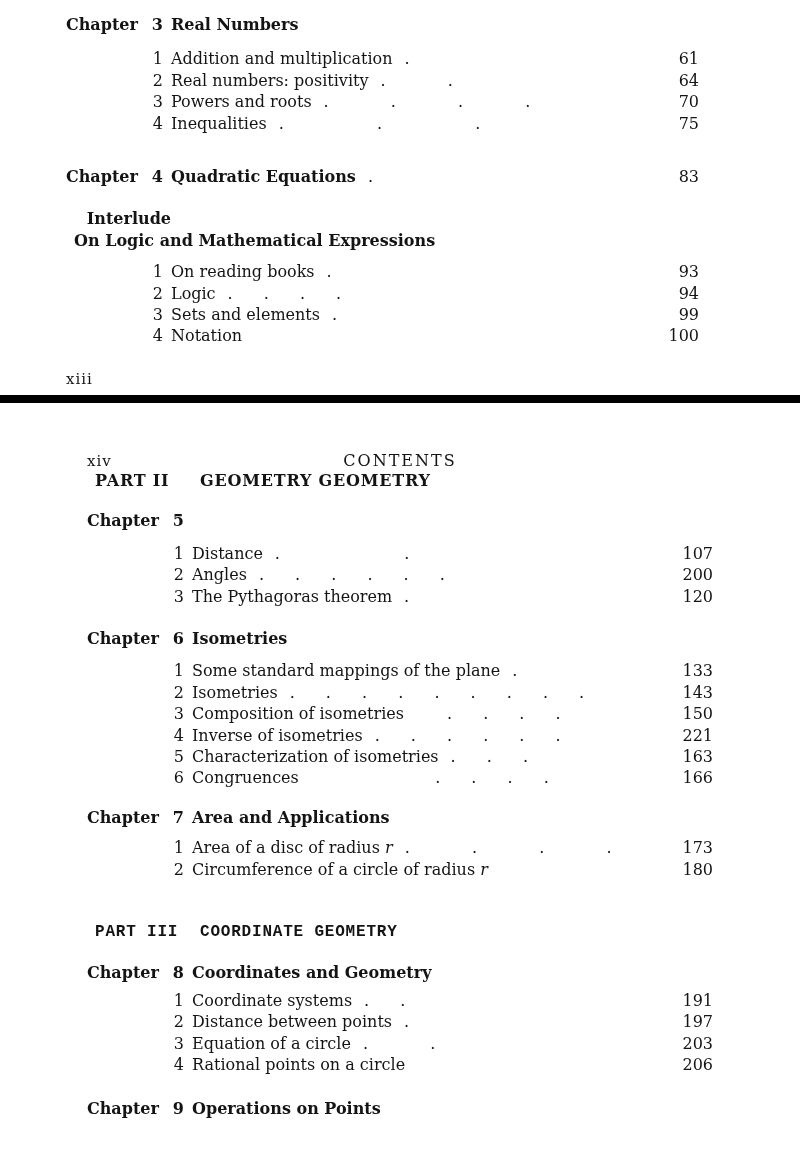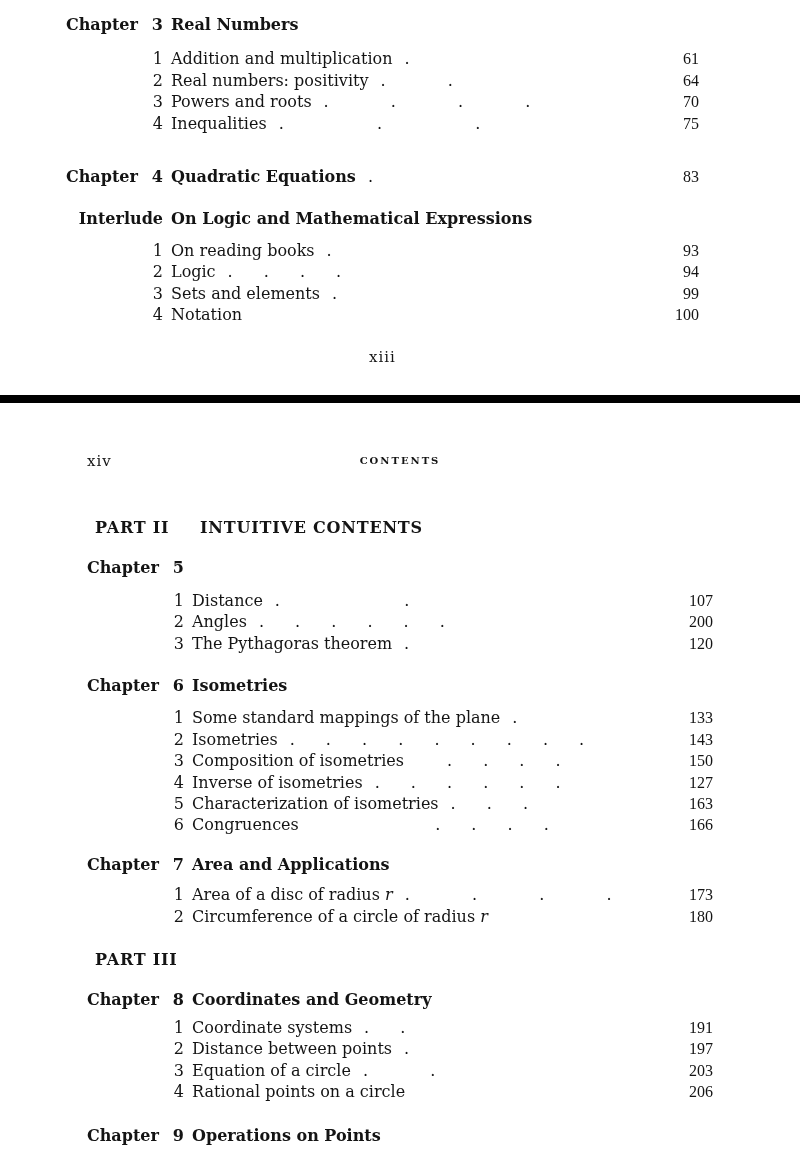--- a/index.html
+++ b/index.html
@@ -15,39 +15,39 @@
   .divider-bar { height:8px; width:100%; background:#000; }
   .page-bottom { height:678px; padding:49px 87px 0 87px; position:relative; }
 
   .row { display:flex; align-items:baseline; line-height:21.4px; font-size:16px; }
   .head-row { font-weight:700; }
   .c-word { width:75px; flex:0 0 auto; }
   .c-num  { width:22px; flex:0 0 auto; text-align:right; }
   .item-row .c-num { font-weight:400; }
   .c-title { margin-left:8px; white-space:pre; }
   .c-label-wide { width:97px; flex:0 0 auto; text-align:right; }
-  .c-page { margin-left:auto; text-align:right; font-weight:400; flex:0 0 auto;font-family:Liberation Serif, serif; }
+  .c-page { margin-left:auto; text-align:right; font-weight:400; flex:0 0 auto; }
   .dots { margin-left:12px; white-space:pre; word-spacing:26px; font-weight:400; }
   .items { }
 
   .part-row { padding-left:8px; font-weight:700; letter-spacing:0.8px; }
   .part-label { width:105px; flex:0 0 auto; }
   .part-title { }
 
   .page-num-center {
-    margin-top:23px; text-align:center;
+    margin-top:23px; 
     font-size:15px; line-height:18px; letter-spacing:1px;
   }
   .running-header {
     display:flex; align-items:baseline; line-height:18px; position:relative;
   }
   .rh-folio { font-size:15px; letter-spacing:1px; }
   .rh-title {
     position:absolute; left:50%; transform:translateX(-50%);
-    font-size:10px; letter-spacing:2px; font-weight:700;
+    font-size:16px; letter-spacing:2px; font-weight:400;
   }
   em { font-style:italic; }
 </style>
 </head>
 <body>
 
 <div class="page page-top">
   <div id="top-sections">
       <div class="row head-row" style="margin-top: 0px;">
         <span class="c-word">Chapter</span>
@@ -84,21 +84,21 @@
           <span class="c-page">75</span>
         </div>
       </div>
       <div class="row head-row" style="margin-top: 32px;">
         <span class="c-word">Chapter</span>
         <span class="c-num">4</span>
         <span class="c-title">Quadratic Equations</span>
         <span class="dots">.</span>
         <span class="c-page">83</span>
       </div>
-      <div class="row head-row" style="margin-top: 21px;">
+      <div class="row head-row" style="margin-top: 21px; flex-direction: column;">
         <span class="c-label-wide">Interlude</span>
         <span class="c-title">On Logic and Mathematical Expressions</span>
       </div>
       <div class="items" style="margin-top: 10px;">
         <div class="row item-row">
           <span class="c-word"></span>
           <span class="c-num">1</span>
           <span class="c-title">On reading books</span>
           <span class="dots">.</span>
           <span class="c-page">93</span>
@@ -129,23 +129,23 @@
 </div>
 
 <div class="divider-bar"></div>
 
 <div class="page page-bottom">
   <div class="running-header">
     <span class="rh-folio">xiv</span>
     <span class="rh-title">CONTENTS</span>
   </div>
   <div id="bottom-sections">
-      <div class="row part-row" style="margin-top: 47px;">
+      <div class="row part-row" style="">
         <span class="part-label">PART II</span>
-        <span class="part-title">INTUITIVE CONTENTS</span>
+        <span class="part-title">GEOMETRY GEOMETRY</span>
       </div>
       <div class="row head-row" style="margin-top: 19px;">
         <span class="c-word">Chapter</span>
         <span class="c-num">5</span>
       </div>
       <div class="items" style="margin-top: 11px;">
         <div class="row item-row">
           <span class="c-word"></span>
           <span class="c-num">1</span>
           <span class="c-title">Distance</span>
@@ -192,21 +192,21 @@
           <span class="c-num">3</span>
           <span class="c-title">Composition of isometries</span>
           <span class="dots"> . . . .</span>
           <span class="c-page">150</span>
         </div>
         <div class="row item-row">
           <span class="c-word"></span>
           <span class="c-num">4</span>
           <span class="c-title">Inverse of isometries</span>
           <span class="dots">. . . . . .</span>
-          <span class="c-page">127</span>
+          <span class="c-page">221</span>
         </div>
         <div class="row item-row">
           <span class="c-word"></span>
           <span class="c-num">5</span>
           <span class="c-title">Characterization of isometries</span>
           <span class="dots">. . .</span>
           <span class="c-page">163</span>
         </div>
         <div class="row item-row">
           <span class="c-word"></span>
@@ -229,22 +229,23 @@
           <span class="dots">.  .  .  .</span>
           <span class="c-page">173</span>
         </div>
         <div class="row item-row">
           <span class="c-word"></span>
           <span class="c-num">2</span>
           <span class="c-title">Circumference of a circle of radius <em>r</em></span>
           <span class="c-page">180</span>
         </div>
       </div>
-      <div class="row part-row" style="margin-top: 22px;">
+      <div class="row part-row" style="margin-top: 42px; font-family: Liberation Mono, monospace;">
         <span class="part-label">PART III</span>
+        <span class="part-title">COORDINATE GEOMETRY</span>
       </div>
       <div class="row head-row" style="margin-top: 18px;">
         <span class="c-word">Chapter</span>
         <span class="c-num">8</span>
         <span class="c-title">Coordinates and Geometry</span>
       </div>
       <div class="items" style="margin-top: 7px;">
         <div class="row item-row">
           <span class="c-word"></span>
           <span class="c-num">1</span>

